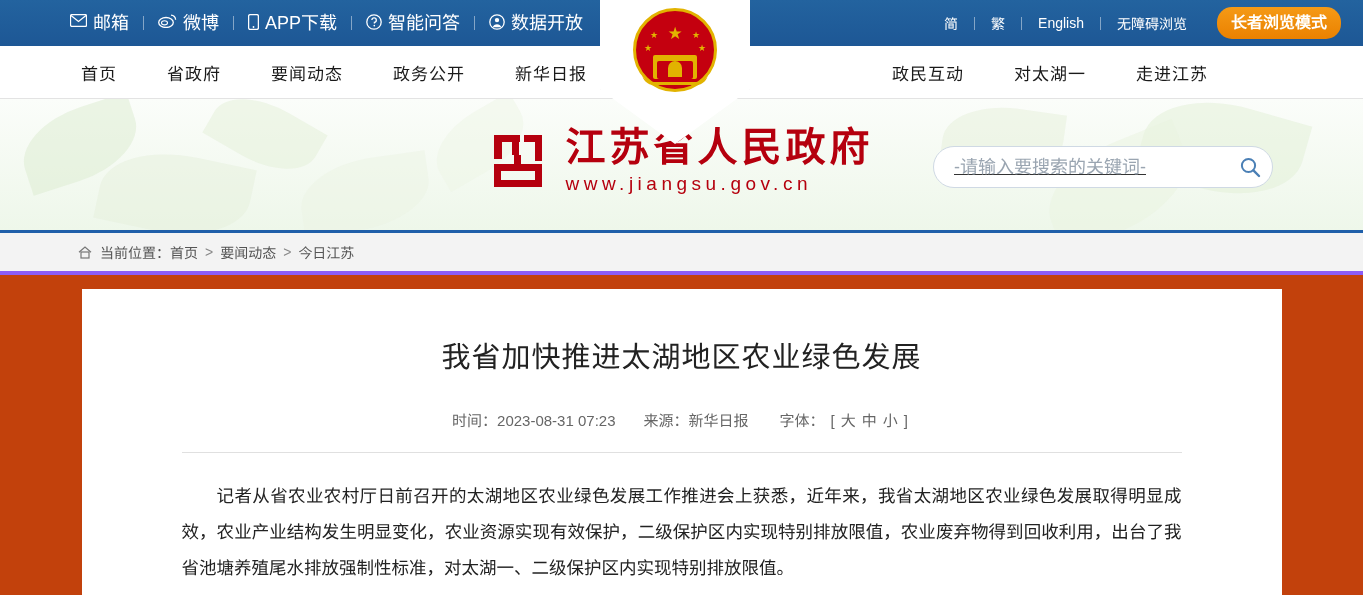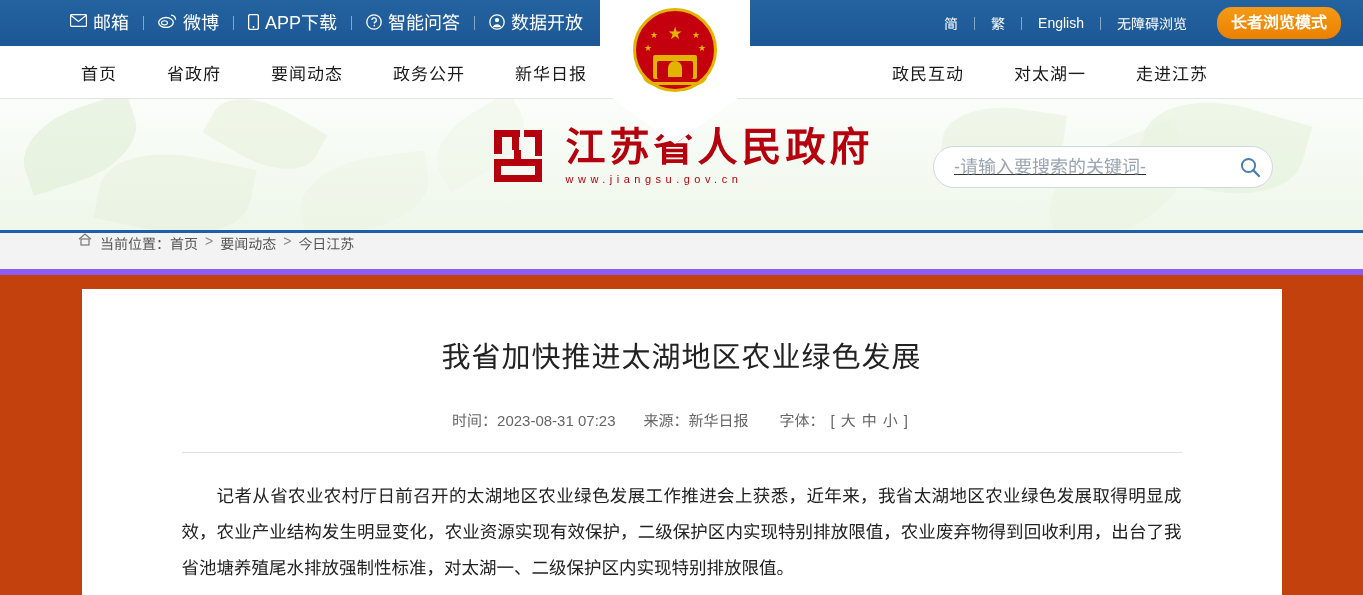--- a/index.html
+++ b/index.html
@@ -181,21 +181,21 @@
   .jsb8 { left: 45px; top: 31px; width: 7px;  height: 23px; }
   .jsb9 { left: 4px;  top: 47px; width: 48px; height: 7px; }
   .jsb10{ left: 24px; top: 22px; width: 7px;  height: 10px; }
   .banner-text { display: flex; flex-direction: column; gap: 6px; }
   .gov-title {
     font-size: 40px; font-weight: bold; color: #b5000e;
     letter-spacing: 4px; line-height: 1;
     font-family: "DejaVu Sans", "Liberation Sans", sans-serif;
   }
   .gov-url {
-    font-size: 11px; color: #b5000e; letter-spacing: 4.5px;
+    font-size: 19px; color: #b5000e; letter-spacing: 4.5px;
     font-family: "Liberation Sans", sans-serif;
   }
 
   .searchbox {
     position: absolute;
     right: 90px; top: 47px;
     width: 340px; height: 42px;
     background: #ffffff;
     border: 1px solid #cfd9e4;
     border-radius: 21px;
@@ -215,24 +215,24 @@
   .search-btn {
     width: 32px; height: 32px; border-radius: 50%;
     display: flex; align-items: center; justify-content: center;
     flex: none;
   }
 
   
   .crumbbar {
     height: 42px;
     background: #f3f3f3;
-    display: flex; align-items: flex-start;
+    display: flex; align-items: center;
     padding-left: 78px;
     font-size: 14px; color: #555555;
-    border-bottom: 6px solid #8b5cf6;
+    border-bottom: 4px solid #8b5cf6;
   }
   .crumbbar .home-icon { margin-right: 8px; display: inline-flex; }
   .crumbbar a { color: #555555; text-decoration: none; }
   .crumb-sep { margin: 0 7px; color: #888; }
 
   
   .content-area {
     background: #c2410c;
     padding-top: 14px;
     height: 320px;

